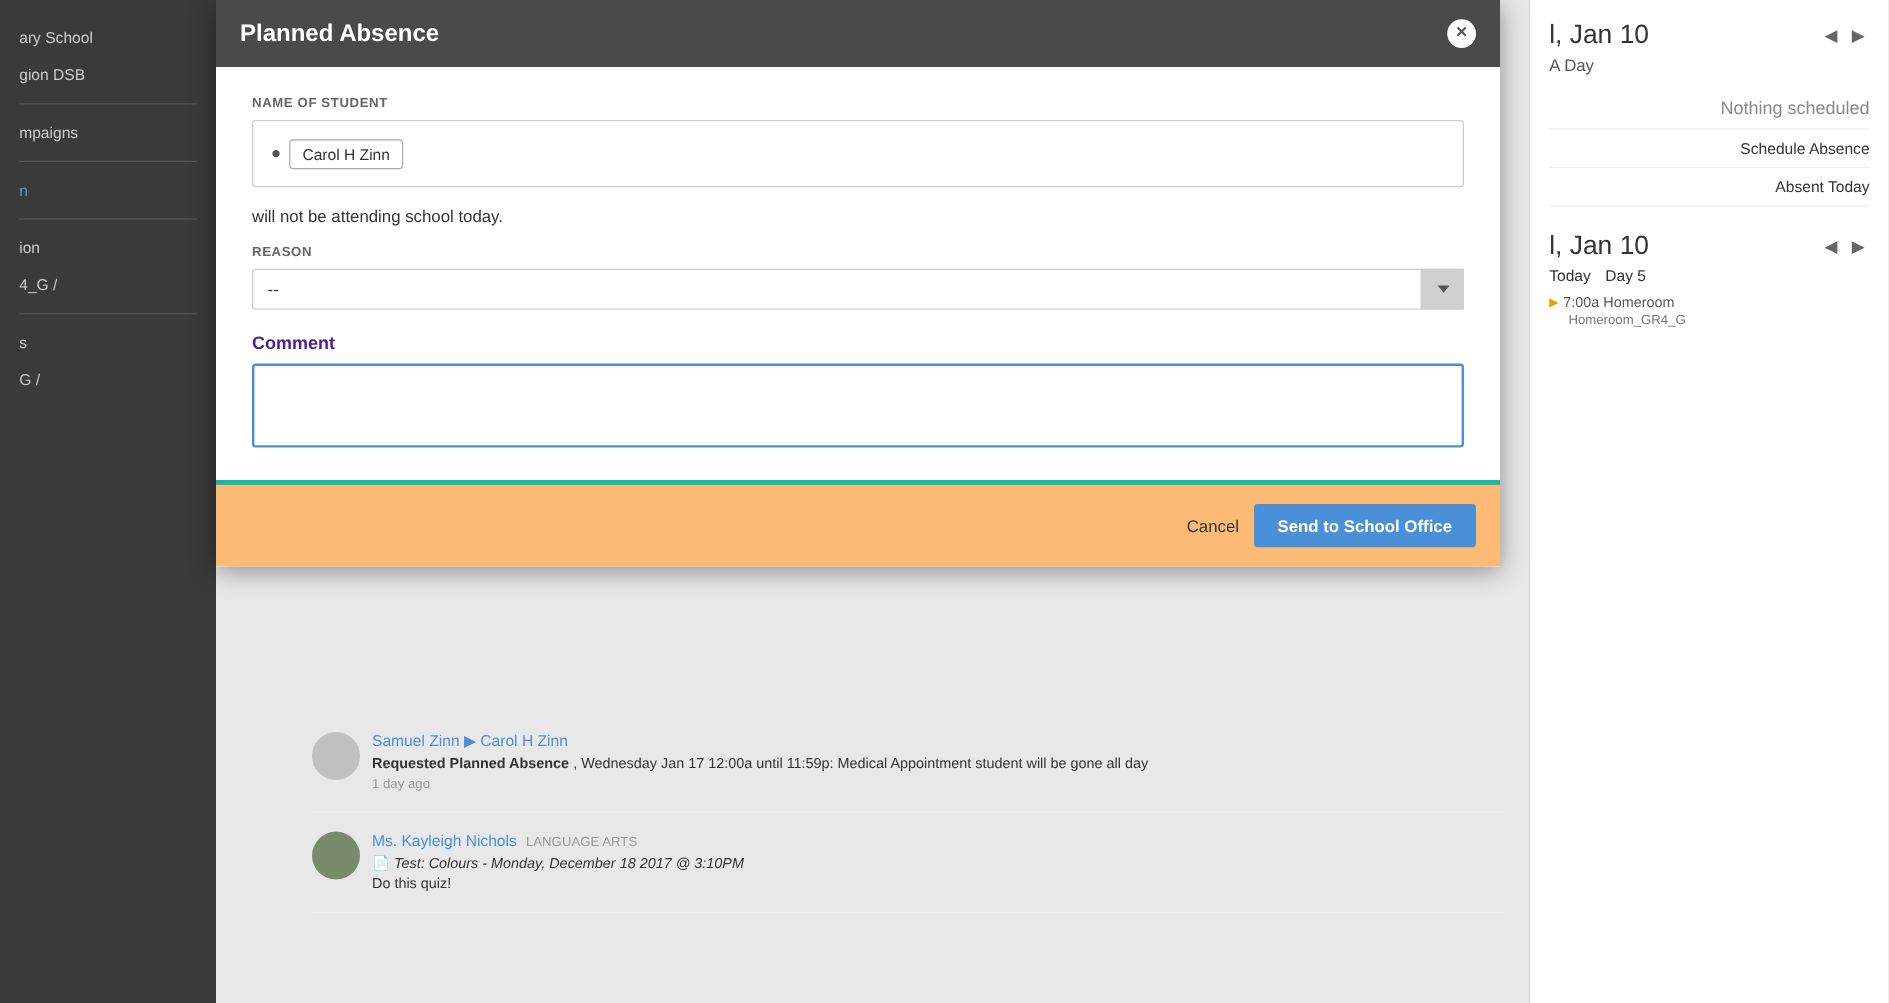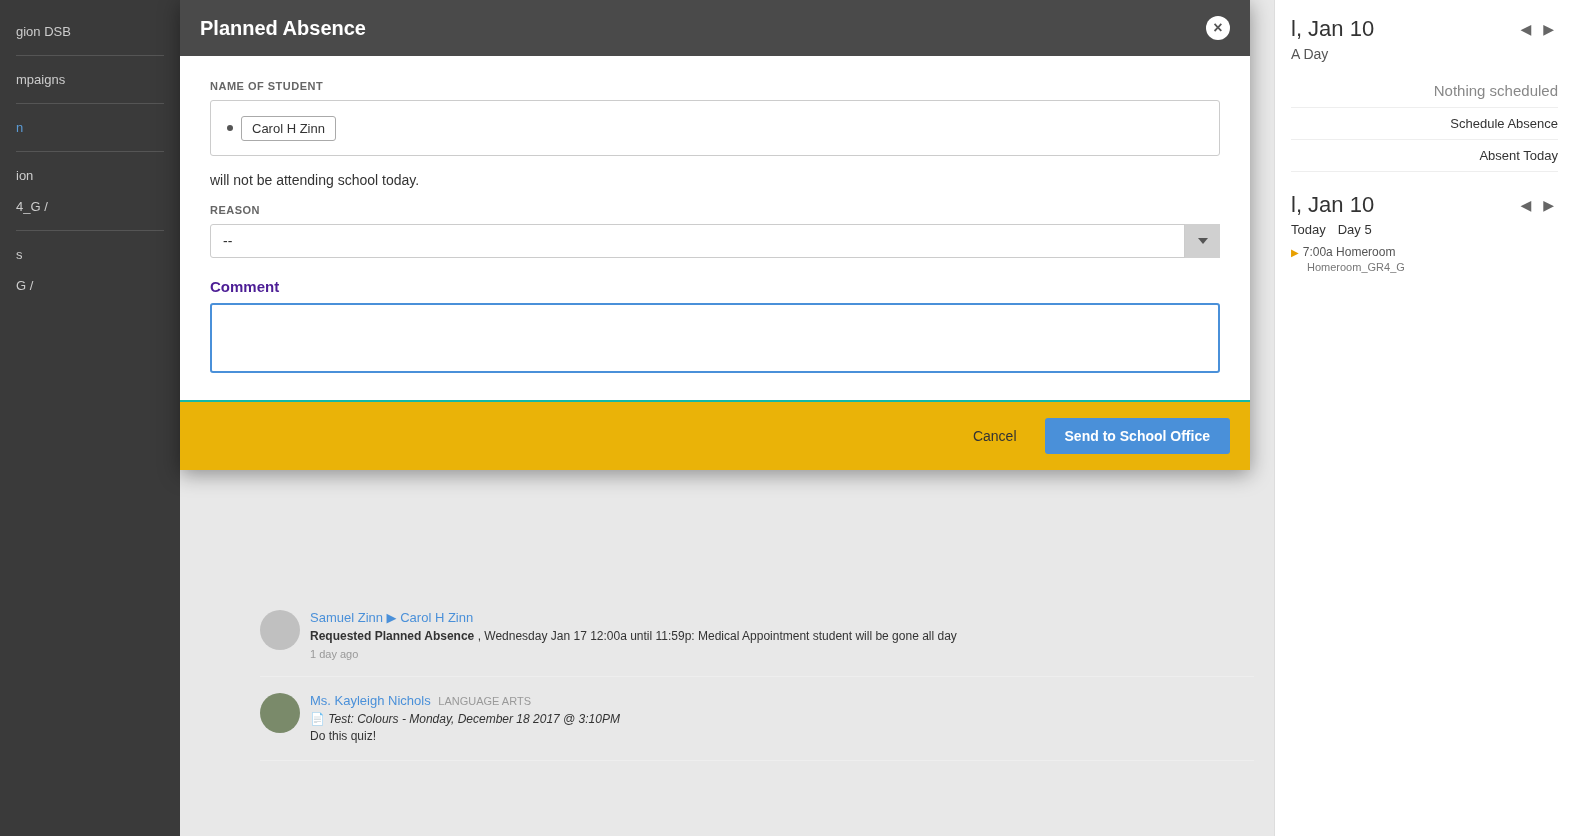--- a/index.html
+++ b/index.html
@@ -205,27 +205,26 @@
       height: 70px;
       border: 2px solid #4a90d9;
       border-radius: 3px;
       padding: 8px;
       font-size: 14px;
       resize: none;
       outline: none;
     }
 
     .modal-footer {
-      background: #eab308;
+      background: #fdba74;
       padding: 16px 20px;
       display: flex;
       justify-content: flex-end;
       align-items: center;
-      gap: 16px;
-      border-top: 2px solid #14b8a6;
+      border-top: 4px solid #14b8a6;
     }
 
     .cancel-btn {
       background: none;
       border: none;
       font-size: 14px;
       color: #333;
       cursor: pointer;
       padding: 8px 12px;
     }
@@ -354,20 +353,21 @@
     .sidebar-divider {
       height: 1px;
       background: #555;
       margin: 8px 16px;
     }
   </style>
 </head>
 <body>
 
 <div class="sidebar-content">
+  <div class="sidebar-label">ary School</div>
   <div class="sidebar-label">gion DSB</div>
   <div class="sidebar-divider"></div>
   <div class="sidebar-label">mpaigns</div>
   <div class="sidebar-divider"></div>
   <div class="sidebar-label blue">n</div>
   <div class="sidebar-divider"></div>
   <div class="sidebar-label">ion</div>
   <div class="sidebar-label">4_G /</div>
   <div class="sidebar-divider"></div>
   <div class="sidebar-label">s</div>

